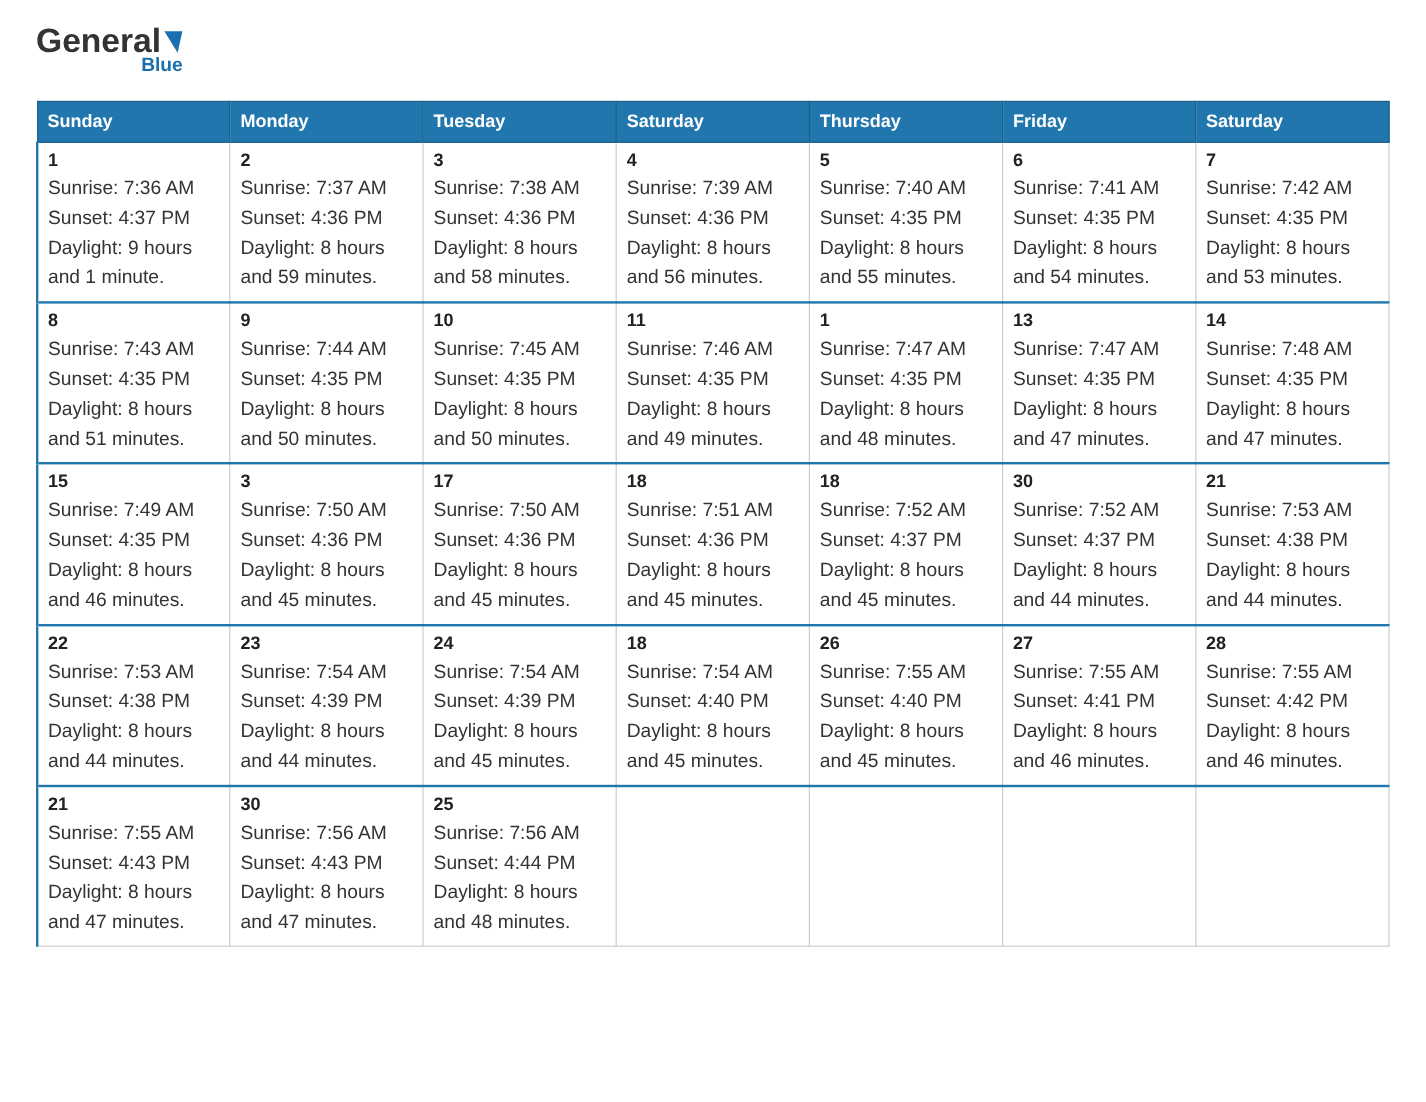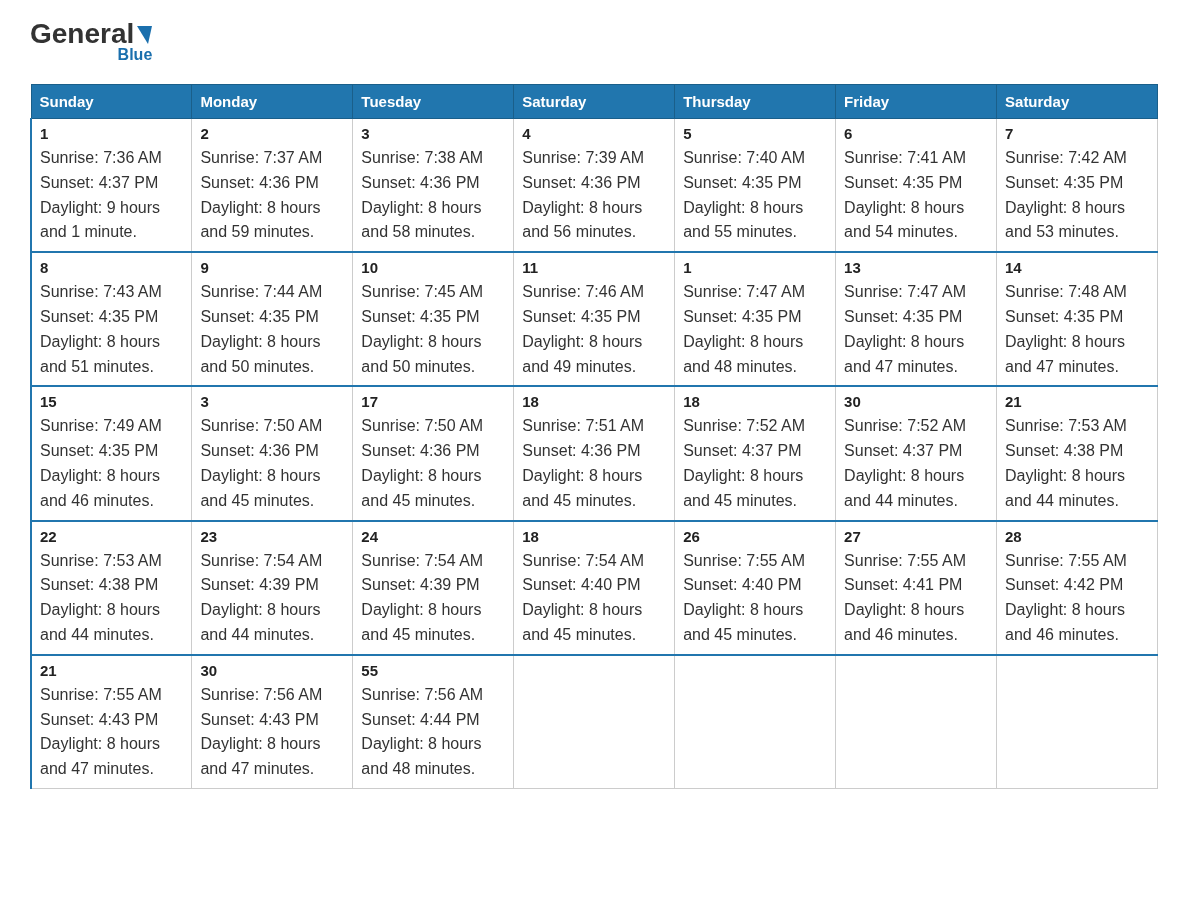--- a/index.html
+++ b/index.html
@@ -248,21 +248,21 @@
       <tr>
         <td>
           <span class="day-num">21</span>
           <span class="day-info">Sunrise: 7:55 AM<br>Sunset: 4:43 PM<br>Daylight: 8 hours<br>and 47 minutes.</span>
         </td>
         <td>
           <span class="day-num">30</span>
           <span class="day-info">Sunrise: 7:56 AM<br>Sunset: 4:43 PM<br>Daylight: 8 hours<br>and 47 minutes.</span>
         </td>
         <td>
-          <span class="day-num">55</span>
+          <span class="day-num">25</span>
           <span class="day-info">Sunrise: 7:56 AM<br>Sunset: 4:44 PM<br>Daylight: 8 hours<br>and 48 minutes.</span>
         </td>
         <td class="empty-cell"></td>
         <td class="empty-cell"></td>
         <td class="empty-cell"></td>
         <td class="empty-cell"></td>
       </tr>
     </tbody>
 </table>
 

